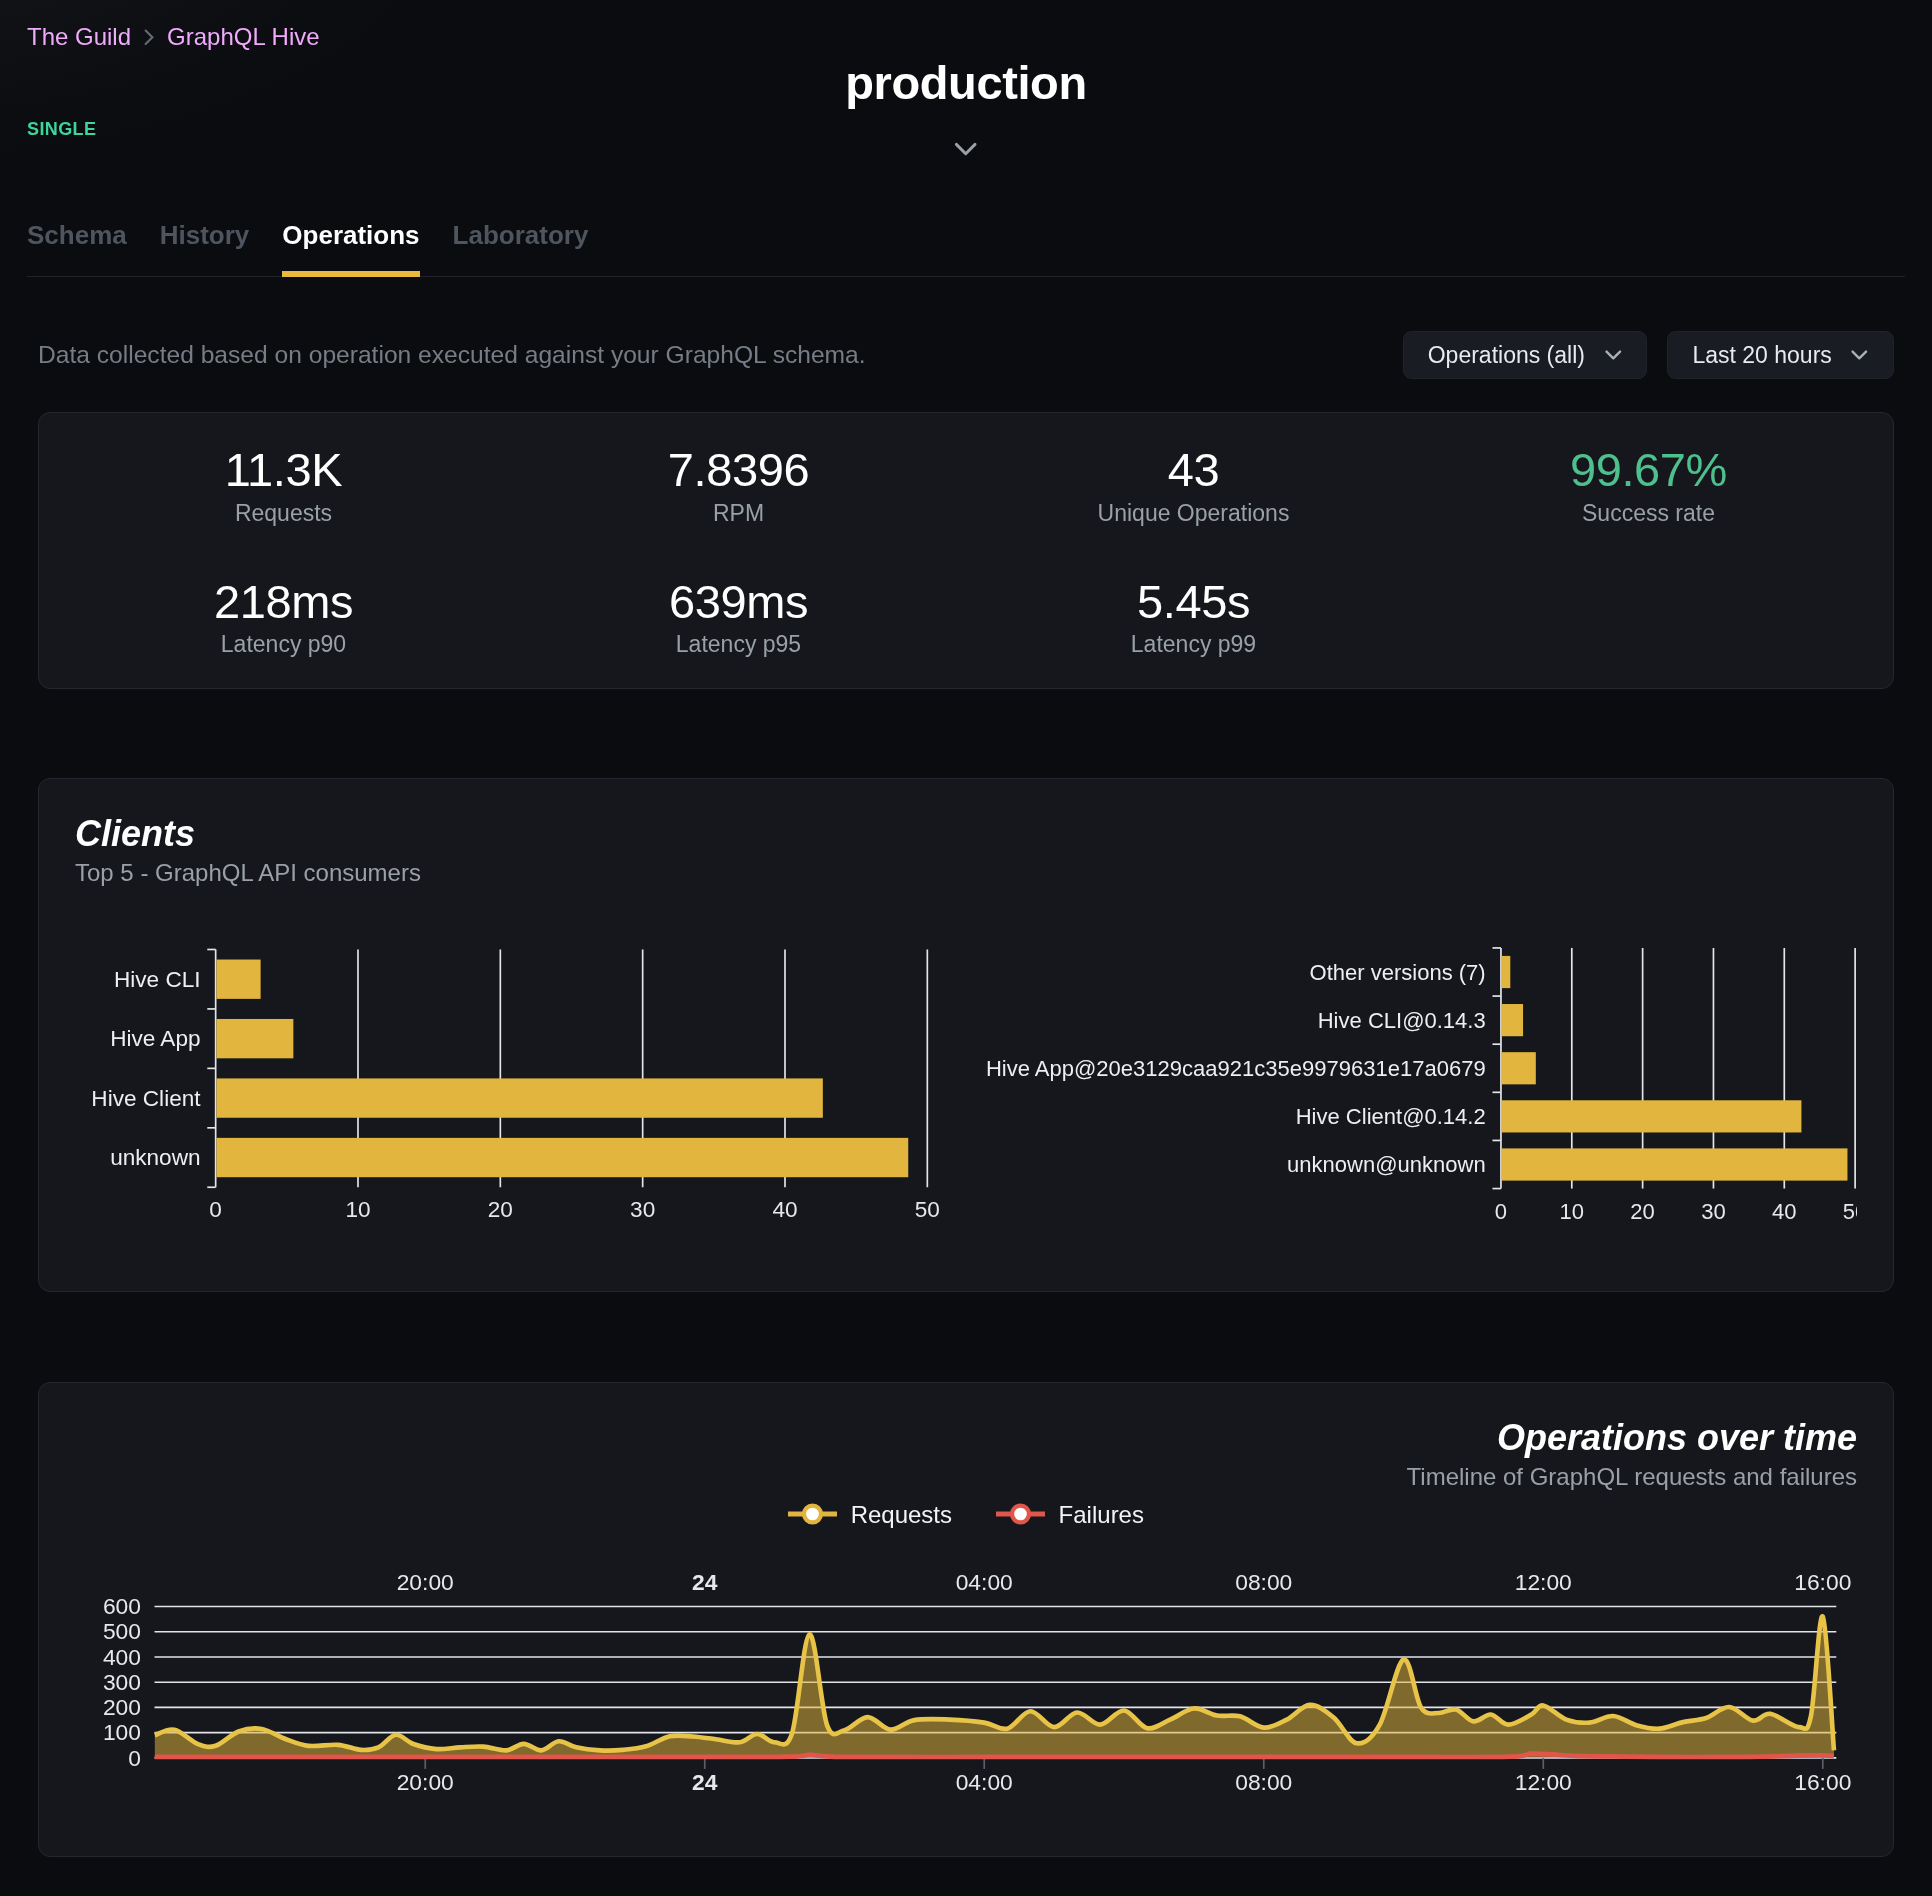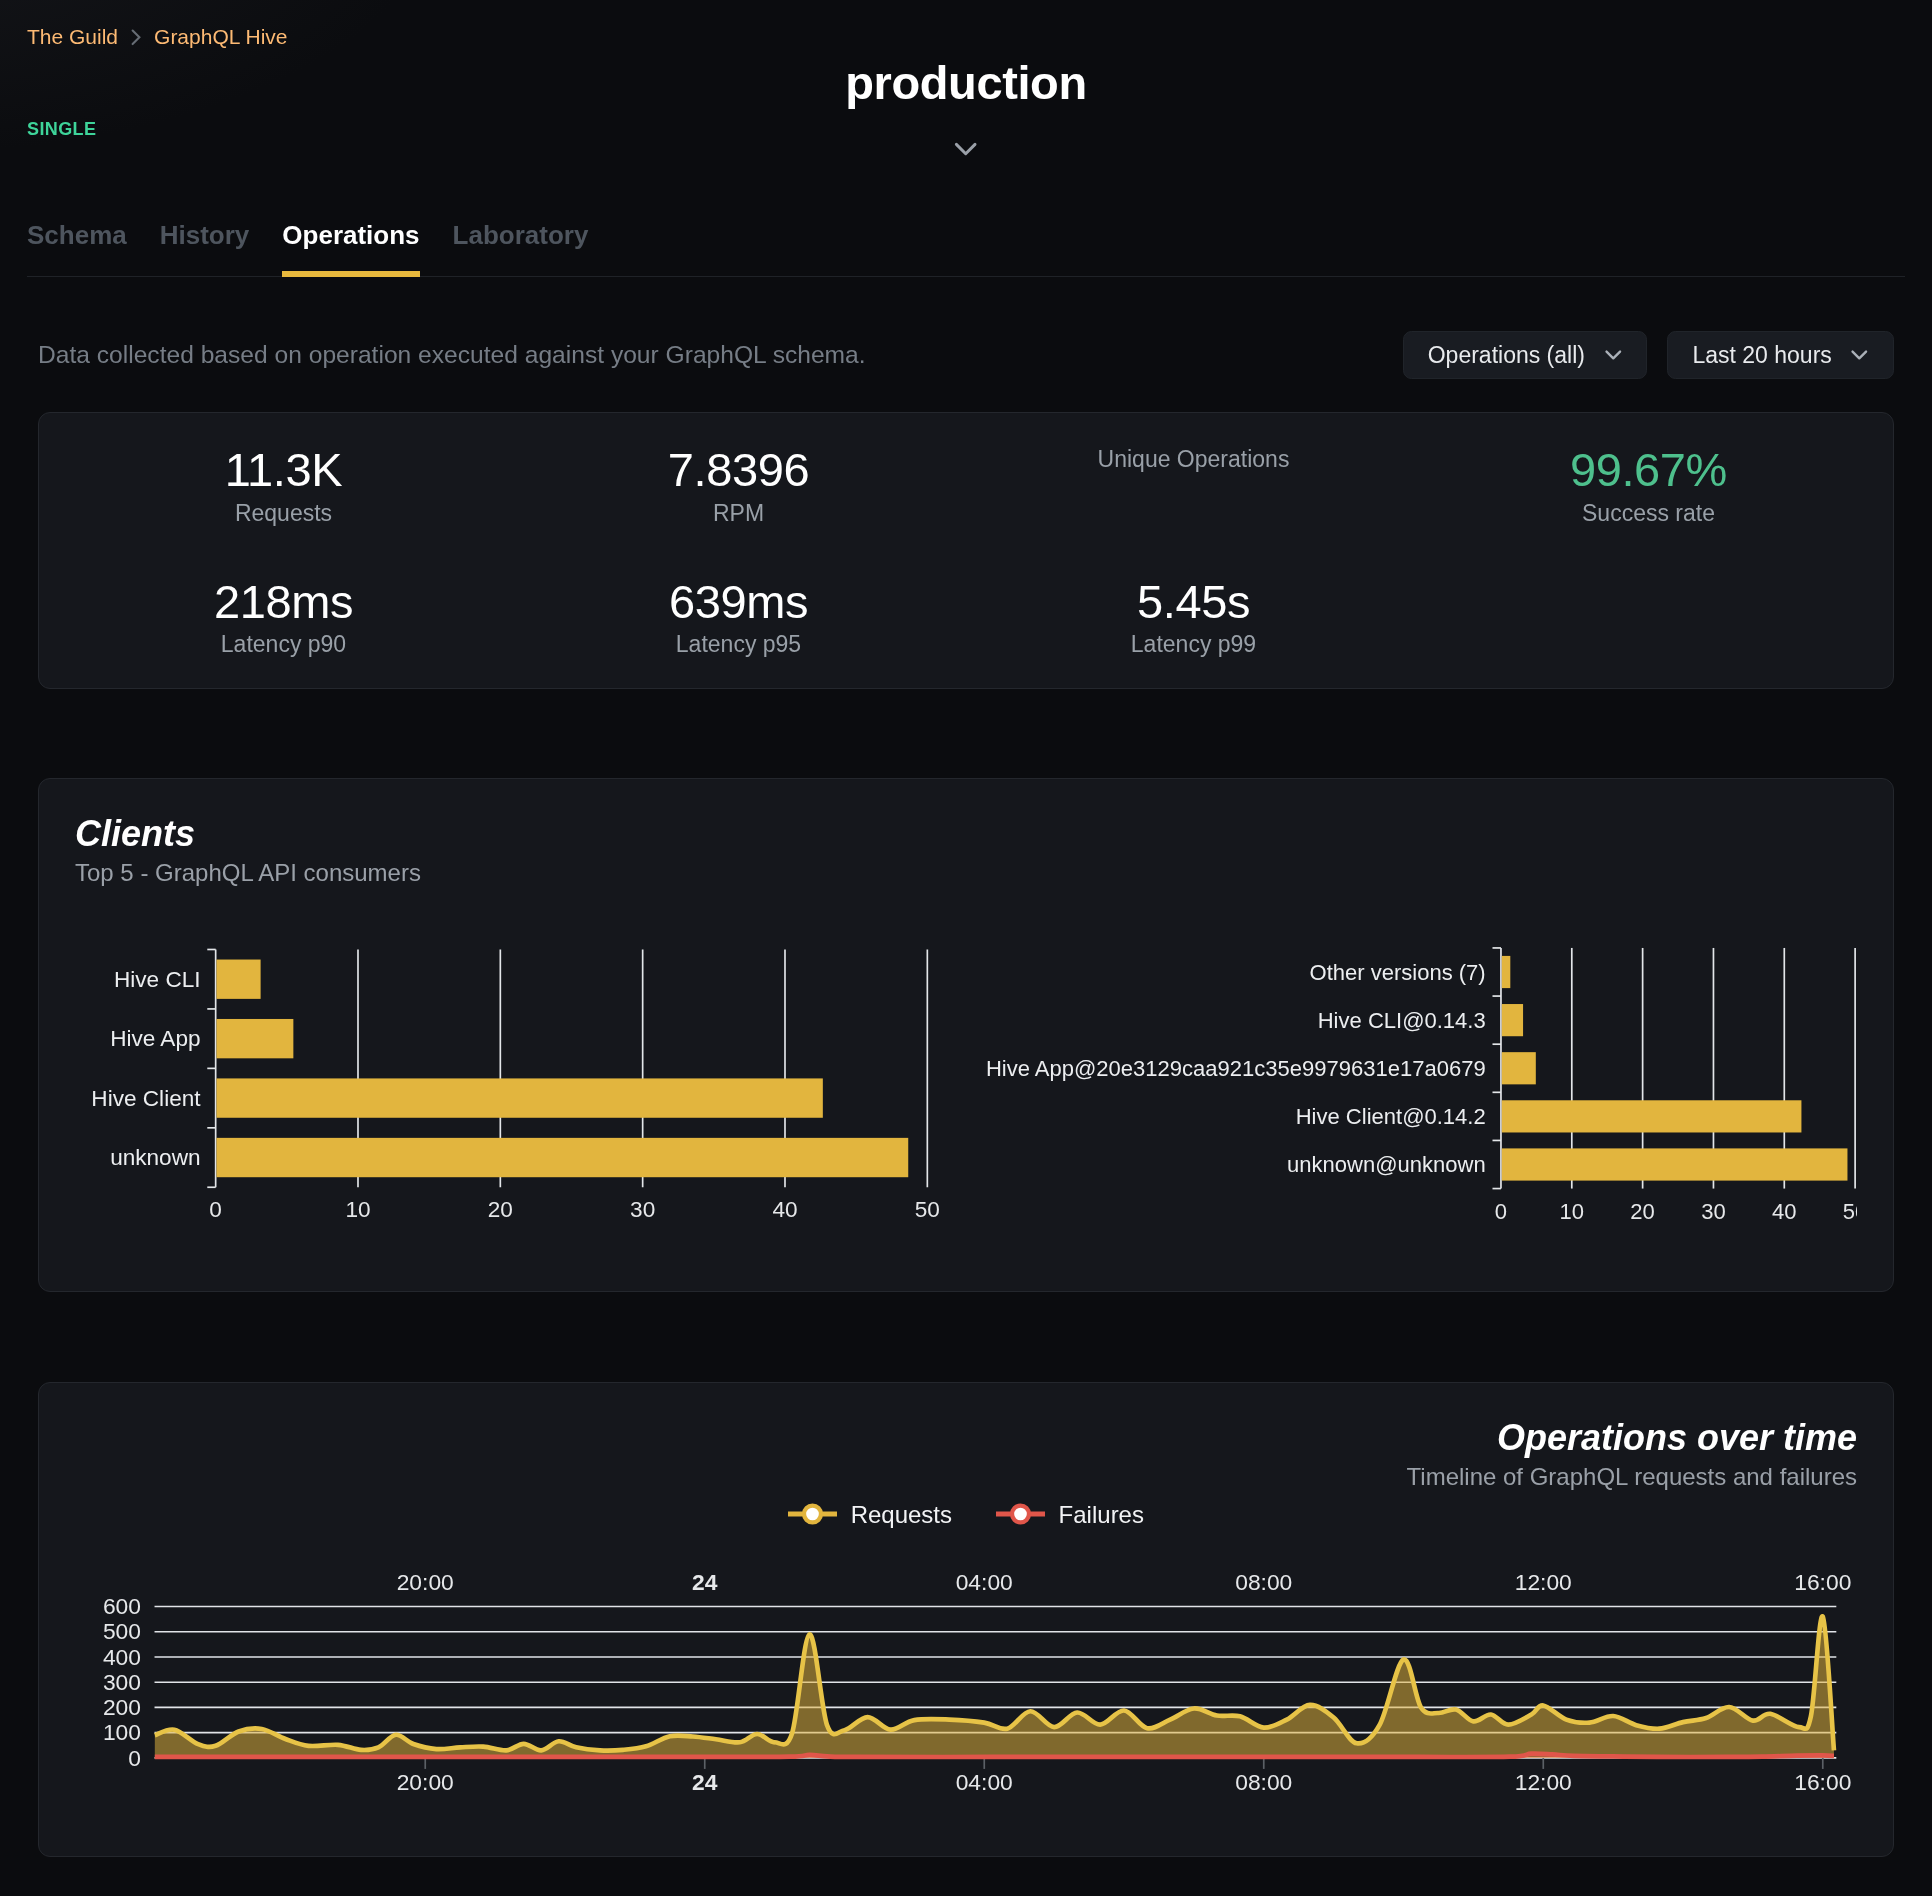--- a/index.html
+++ b/index.html
@@ -4,21 +4,21 @@
 <style>
   * { margin:0; padding:0; box-sizing:border-box; }
   html,body { width:1932px; height:1897px; }
   body {
     background:#0b0c0f;
     background-image: radial-gradient(763px 356px at -5% -5%, rgba(40,42,48,.35), rgba(0,0,0,0) 70%);
     font-family:"Liberation Sans","DejaVu Sans",sans-serif;
     color:#fff; overflow:hidden;
   }
   .header { padding:25.4px 27px 0 27px; }
-  .breadcrumb { display:flex; align-items:center; gap:12px; height:24px; font-size:21px; color:#fdba74; }
+  .breadcrumb { display:flex; align-items:center; gap:12px; height:24px; font-size:24px; color:#f0abfc; }
   .crumb { cursor:pointer; }
   .crumb-sep { color:#666c74; font-size:17px; display:flex; align-items:center; }
   .title-row { display:flex; align-items:center; gap:25.4px; margin-top:8.5px; height:49px;flex-direction:column; }
   .page-title { font-size:47px; font-weight:bold; letter-spacing:-0.4px; line-height:49px; }
   .title-chevron { display:flex; align-items:center; margin-top:8.5px; cursor:pointer; }
   .badge { margin-top:12px; height:20.3px; font-size:18px; font-weight:bold; letter-spacing:0.4px; }
   .tabs { display:flex; gap:33px; margin-top:80px; border-bottom:1.7px solid #1f2227; padding:0; }
   .tab { font-size:26px; font-weight:bold; color:#4e555e; line-height:32px; padding-bottom:24.6px; position:relative; cursor:pointer; }
   .tab.active { color:#ffffff; }
   .tab.active::after { content:""; position:absolute; left:0; right:0; bottom:-1.7px; height:6px; background:#e8b93d; }
@@ -103,20 +103,21 @@
   <div class="card stats-card">
     <div class="stat">
       <div class="stat-value">11.3K</div>
       <div class="stat-label">Requests</div>
     </div>
     <div class="stat">
       <div class="stat-value">7.8396</div>
       <div class="stat-label">RPM</div>
     </div>
     <div class="stat">
+      <div class="stat-value">43</div>
       <div class="stat-label">Unique Operations</div>
     </div>
     <div class="stat">
       <div class="stat-value" style="color: rgb(78, 192, 141);">99.67%</div>
       <div class="stat-label">Success rate</div>
     </div>
     <div class="stat">
       <div class="stat-value">218ms</div>
       <div class="stat-label">Latency p90</div>
     </div>

